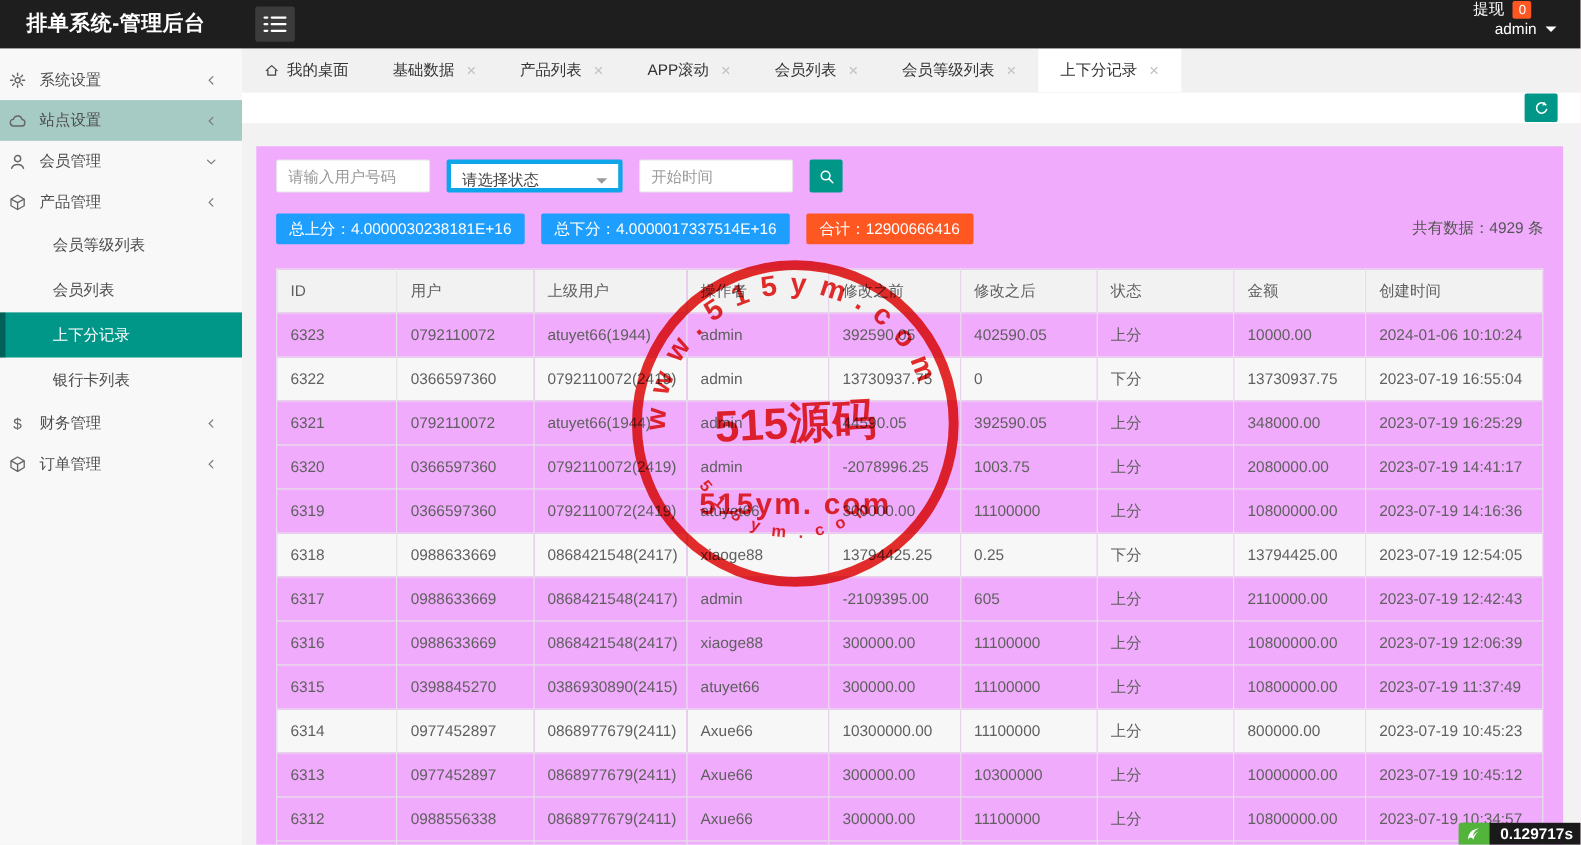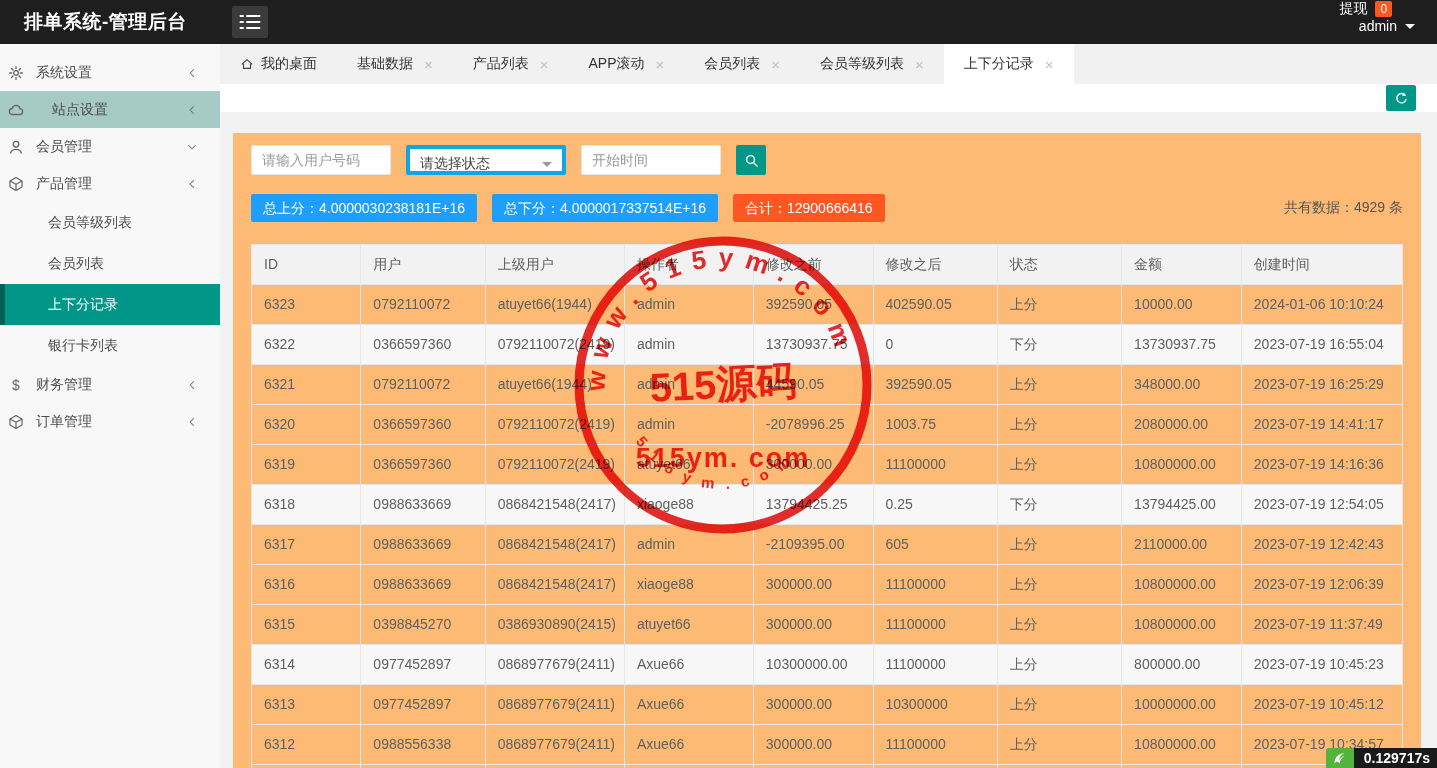--- a/index.html
+++ b/index.html
@@ -12,39 +12,39 @@
   .hamburger { position:absolute; left:232px; top:6px; width:36px; height:32px; background:#3b3b3b; border:none; border-radius:2px; display:flex; align-items:center; justify-content:center; cursor:pointer; }
   .topbar-right { position:absolute; right:22px; top:0; height:44px; display:flex; align-items:center; color:#fff; font-size:14px;flex-direction:column; }
   .withdraw { display:flex; align-items:center; cursor:pointer; }
   .badge { background:#ff5722; color:#fff; min-width:17px; height:16px; line-height:16px; text-align:center; border-radius:2px; font-size:12px; padding:0 4px; margin-left:8px; }
   .userbox { display:flex; align-items:center; margin-left:42px; cursor:pointer; }
   .caret { width:0; height:0; border:5px solid transparent; border-top-color:#fff; margin-left:8px; margin-top:5px; }
 
   
   .sidebar { position:absolute; top:44px; left:0; width:220px; bottom:0; background:#f8f8f8; padding-top:10px; z-index:20; }
   .nav-item { position:relative; height:37px; display:flex; align-items:center; padding-left:8px; color:#4d4d4d; font-size:14px; cursor:pointer; }
-  .nav-item.highlight { background:#a6cac4;gap:16px; }
+  .nav-item.highlight { background:#a6cac4; }
   .nav-icon { width:16px; height:16px; margin-right:12px; display:flex; align-items:center; justify-content:center; }
   .nav-chevron { position:absolute; right:22px; top:50%; transform:translateY(-50%); display:flex; }
   .sub-item { position:relative; height:41px; line-height:41px; padding-left:48px; font-size:14px; color:#4d4d4d; cursor:pointer; }
   .sub-item.active { background:#009688; color:#fff; box-shadow:inset 5px 0 0 rgba(0,0,0,.35); }
 
   
   .tabbar { position:absolute; left:220px; top:44px; right:0; height:40px; background:#f1f1f1; display:flex; z-index:10; overflow:hidden; }
   .tab { display:flex; align-items:center; padding:0 20px; font-size:14px; color:#333; cursor:pointer; white-space:nowrap; }
   .tab.active { background:#fff; }
   .tab .home-ic { margin-right:7px; display:flex; }
   .tab .close { margin-left:11px; color:#c0c0c0; font-size:15px; line-height:1; cursor:pointer; }
 
   
   .toolstrip { position:absolute; left:220px; top:84px; right:0; height:28px; background:#fff; z-index:9; }
   .refresh-btn { position:absolute; right:21px; top:1px; width:30px; height:26px; background:#009688; border:none; border-radius:2px; display:flex; align-items:center; justify-content:center; cursor:pointer; }
 
   
-  .card { position:absolute; left:233px; top:133px; width:1188px; bottom:0; background:#fdba74; padding:12px 18px 0 18px; z-index:5; }
+  .card { position:absolute; left:233px; top:133px; width:1188px; bottom:0; background:#f0abfc; padding:12px 18px 0 18px; z-index:5; }
 
   .filter-row { display:flex; gap:15px; height:30px; }
   .f-input { width:140px; height:30px; border:1px solid #e6e6e6; border-radius:2px; padding:0 10px; font-size:14px; color:#555; outline:none; background:#fff; font-family:inherit; }
   .f-input::placeholder { color:#9a9a9a; }
   .f-select { position:relative; width:160px; height:30px; line-height:28px; border:4px solid #0ea5e9; border-radius:2px; padding:0 10px; font-size:14px; color:#444; background:#fff; cursor:pointer; }
   .f-select .sel-caret { position:absolute; right:10px; top:13px; width:0; height:0; border:5px solid transparent; border-top-color:#9a9a9a; }
   .search-btn { width:30px; height:30px; background:#009688; border:none; border-radius:2px; display:flex; align-items:center; justify-content:center; cursor:pointer; }
 
   .stats-row { display:flex; gap:15px; align-items:center; margin-top:19px; height:28px; }
   .stat-btn { height:28px; line-height:28px; padding:0 12px; border:none; border-radius:2px; color:#fff; font-size:14px; white-space:nowrap; cursor:pointer; font-family:inherit; }

